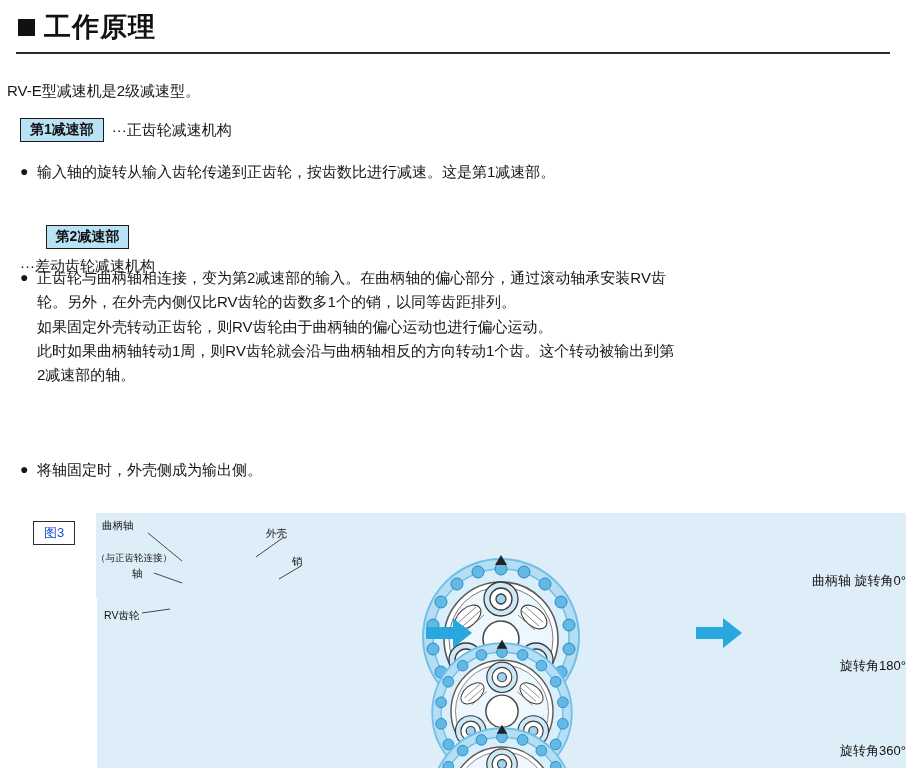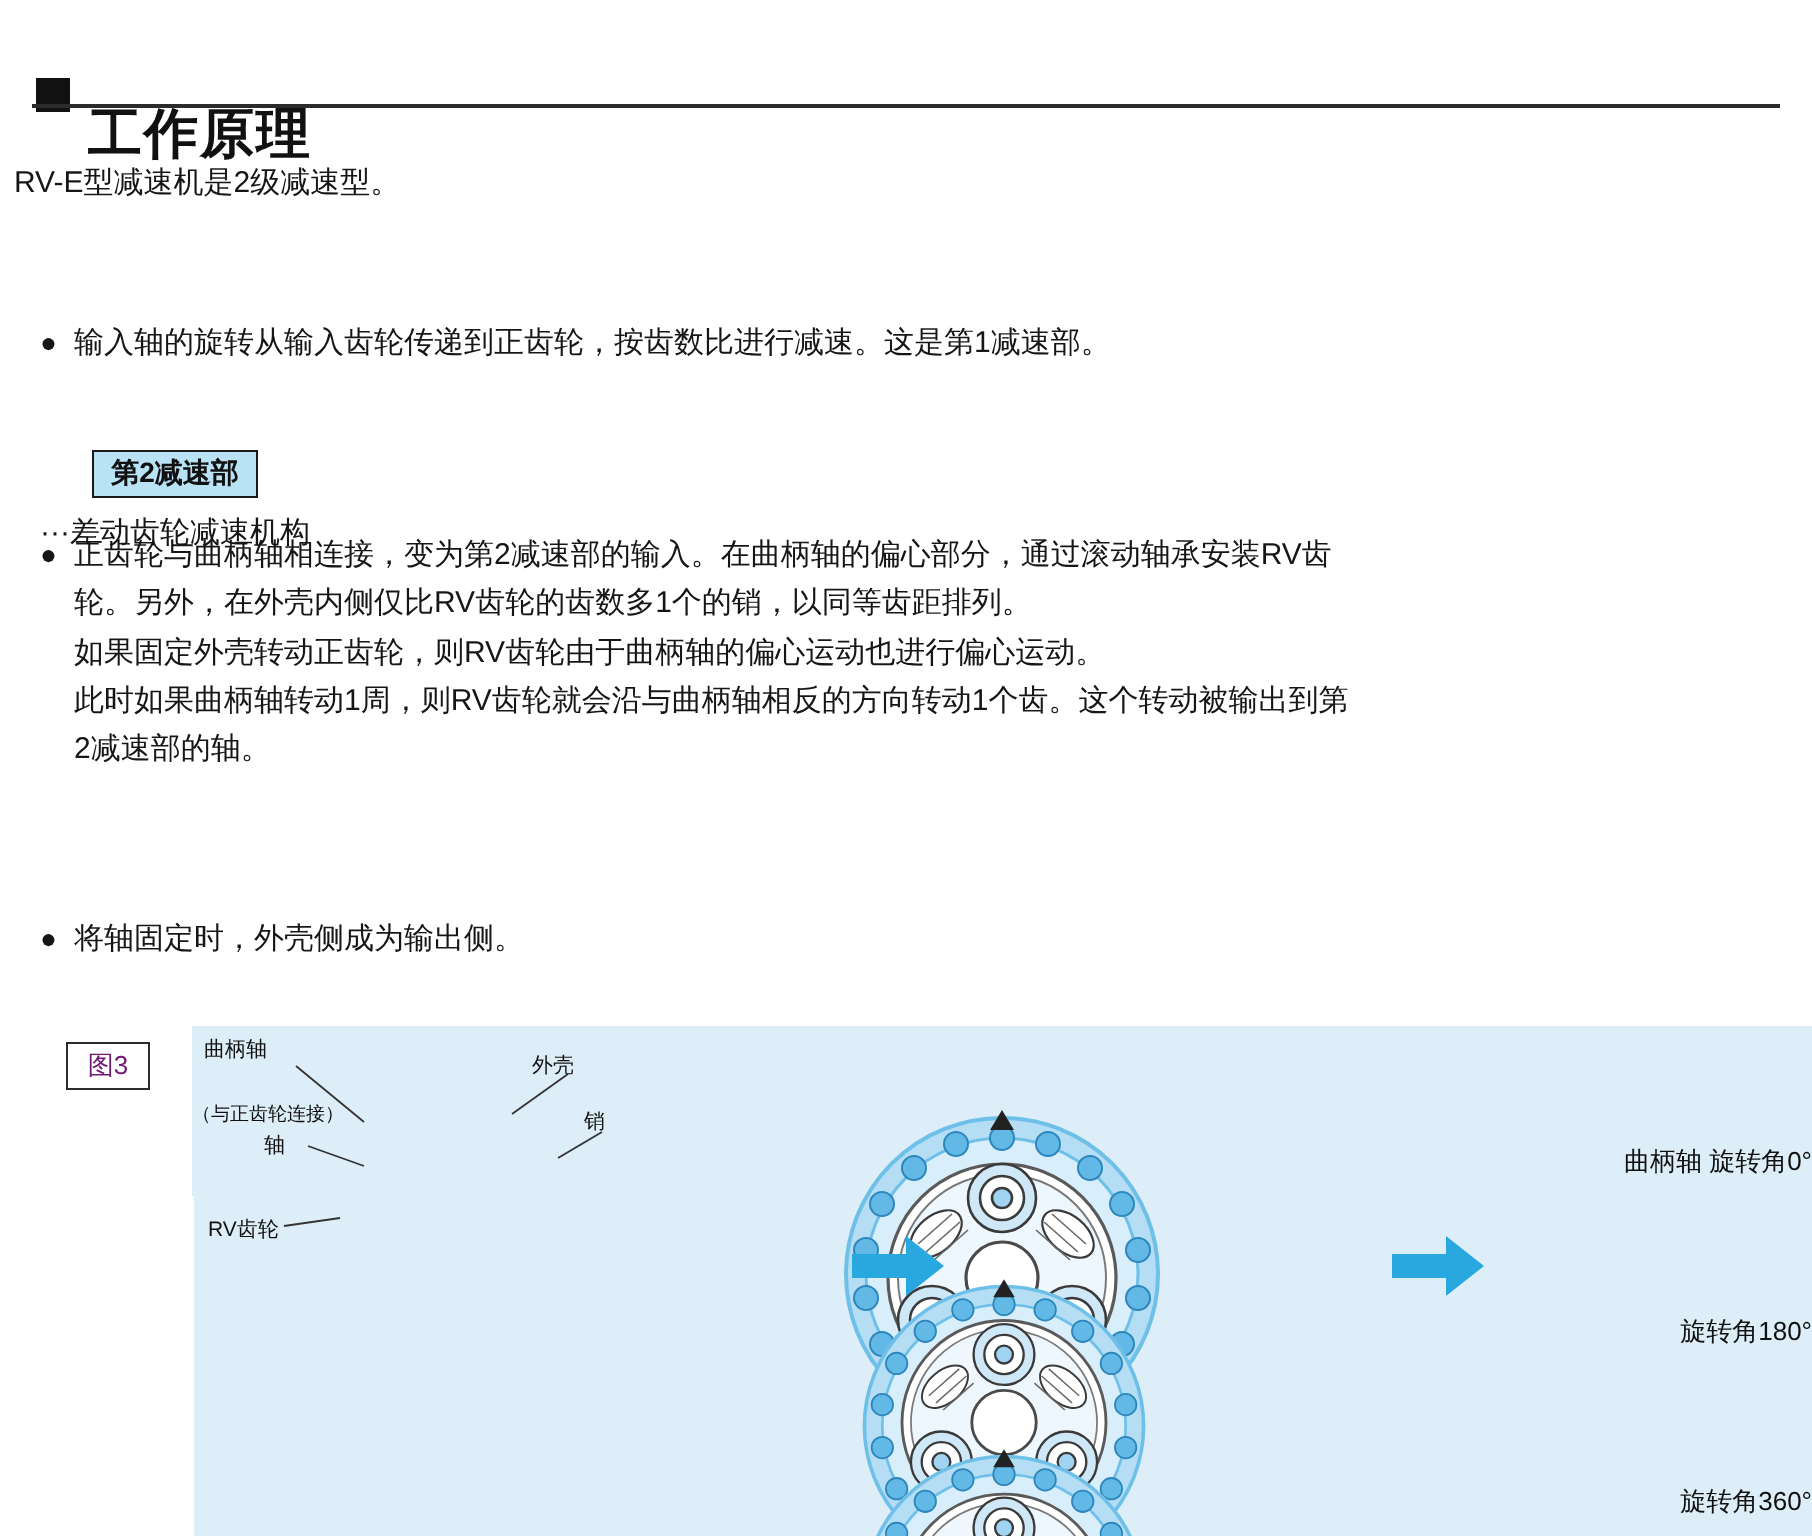--- a/index.html
+++ b/index.html
@@ -35,21 +35,20 @@
     height: 17px;
     background: #111111;
     display: block;
   }
   .title-text {
     font-size: 27px;
     font-weight: bold;
     letter-spacing: 1px;
     color: #111111;
     line-height: 1;
-    margin-top: 40px;
   }
   .title-rule {
     position: absolute;
     left: 16px;
     top: 52px;
     width: 874px;
     height: 2px;
     background: #2b2b2b;
   }
 
@@ -118,21 +117,21 @@
     left: 0;
     top: 8px;
     width: 40px;
     height: 22px;
     border: 1px solid #2b2b2b;
     font-size: 13px;
     display: flex;
     align-items: center;
     justify-content: center;
     background: #fff;
-    color: #701a75;
+    color: #1d4ed8;
   }
   .fig-panels {
     position: absolute;
     left: 63px;
     top: 0;
     width: 810px;
     height: 255px;
     background: #ddeef8;
     display: flex;
     flex-direction: column;
@@ -188,20 +187,24 @@
 <div class="page">
 
   <div class="title-row">
     <span class="title-square"></span>
     <span class="title-text">工作原理</span>
   </div>
   <div class="title-rule"></div>
 
   <div class="intro">RV-E型减速机是2级减速型。</div>
 
+  <div class="tag-row" id="tag-row-1">
+    <span class="tag">第1减速部</span>
+    <span class="after">···正齿轮减速机构</span>
+  </div>
 
   <div class="para" id="para-1">
     <span class="bullet">●</span>
     <span class="ptext">输入轴的旋转从输入齿轮传递到正齿轮，按齿数比进行减速。这是第1减速部。</span>
   </div>
 
   <div class="tag-row" id="tag-row-2">
     <span class="tag">第2减速部</span>
     <span class="after">···差动齿轮减速机构</span>
   </div>

